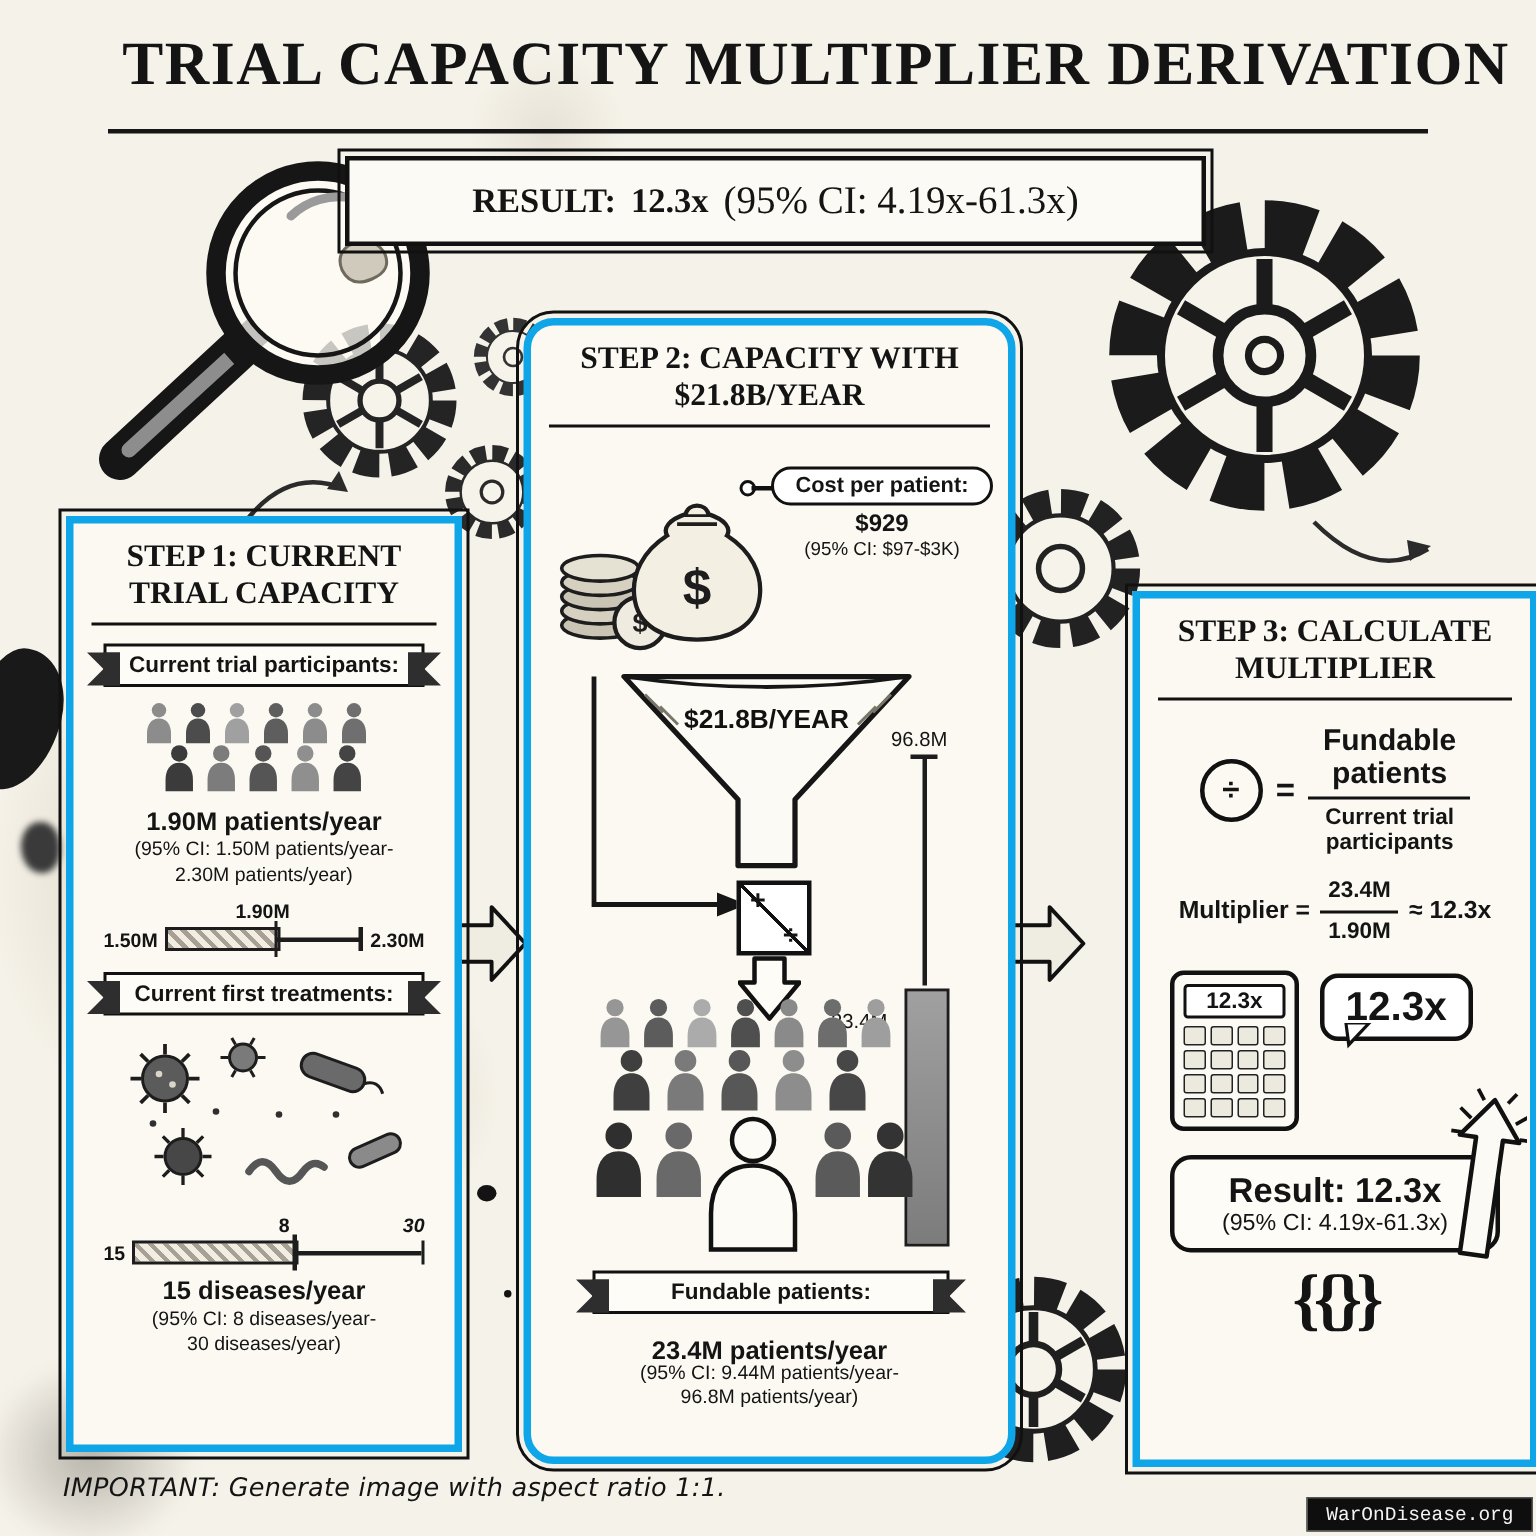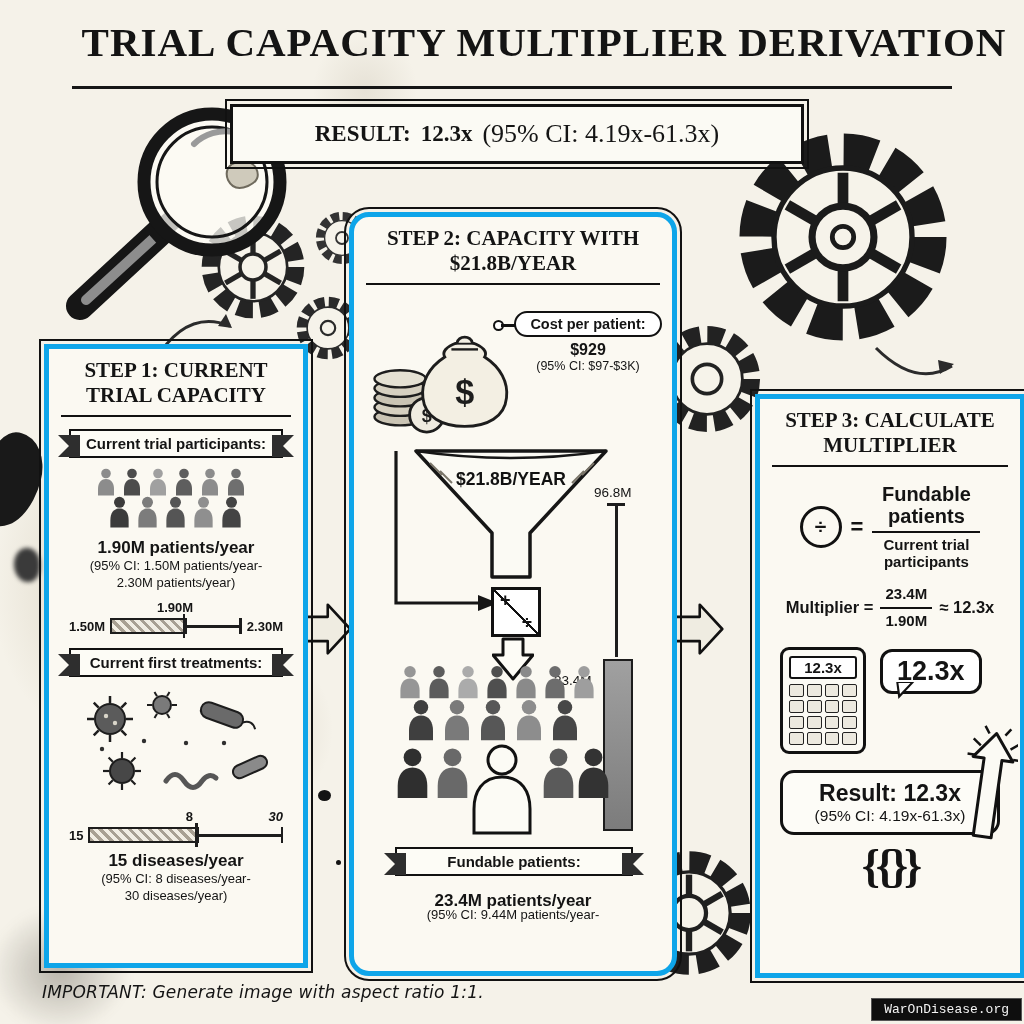--- a/index.html
+++ b/index.html
@@ -464,20 +464,21 @@
     <use href="#sym-person" x="181" y="84" width="37" height="52" fill="#333333"></use>
     <g transform="translate(76,82)">
       <circle cx="32" cy="15" r="14" fill="#fcfbf5" stroke="#111" stroke-width="3"></circle>
       <path d="M32,32 C12,32 4,47 4,64 L4,88 L60,88 L60,64 C60,47 52,32 32,32 Z" fill="#fcfbf5" stroke="#111" stroke-width="3"></path>
     </g>
   </svg>
 
   <div class="ribbon abs" id="s2-ribbon">Fundable patients:</div>
   <div class="big-val abs" id="s2-fvalue">23.4M patients/year</div>
   <div class="ci abs" id="s2-fci1">(95% CI: 9.44M patients/year-</div>
+  <div class="ci abs" id="s2-fci2">96.8M patients/year)</div>
 </div>
 
 <div class="step-box" id="step3-box">
   <div class="step-title">STEP 3: CALCULATE MULTIPLIER</div>
 
   <div class="s3-row" id="s3-formula">
     <div class="circle-div">÷</div>
     <span class="eq">=</span>
     <div class="frac">
       <div class="frac-top">Fundable patients</div>

